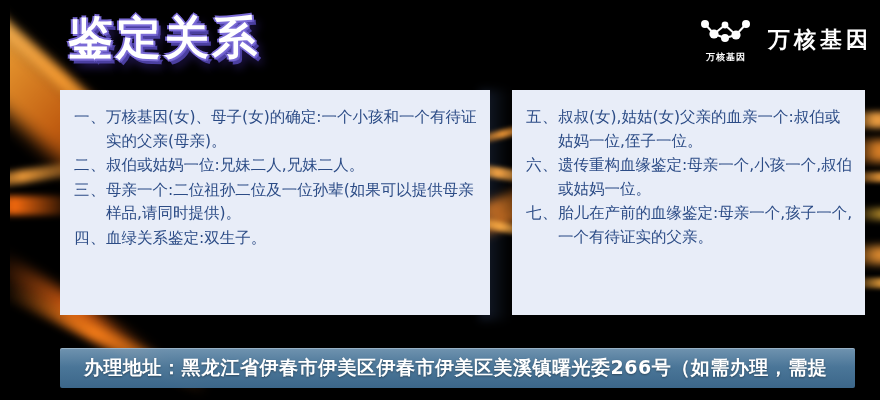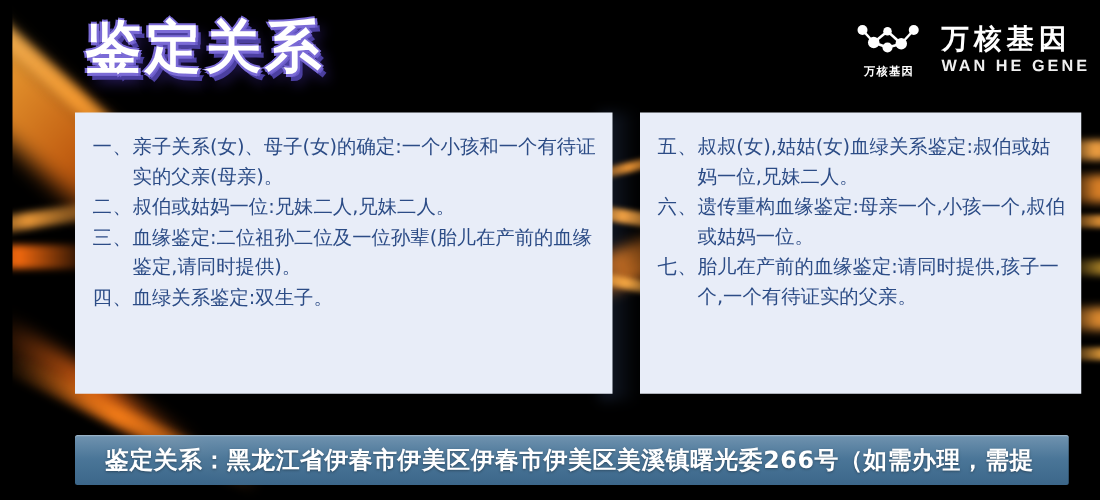--- a/index.html
+++ b/index.html
@@ -375,63 +375,62 @@
               <circle cx="38" cy="19" r="4.6"></circle>
               <circle cx="48" cy="8" r="4"></circle>
             </g>
           </svg>
         </span>
         <span class="brand-mark-cn">万核基因</span>
       </div>
 
       <div class="brand-words">
         <div class="brand-cn">万核基因</div>
-        <div class="brand-en">WAN HE GENE</div>
       </div>
 
     </div>
   </div>
 
   <div class="panel panel-left">
     <ul class="item-list">
       <li class="item">
         <span class="item-num">一、</span>
-        <span class="item-text">亲子关系(女)、母子(女)的确定:一个小孩和一个有待证实的父亲(母亲)。</span>
+        <span class="item-text">万核基因(女)、母子(女)的确定:一个小孩和一个有待证实的父亲(母亲)。</span>
       </li>
       <li class="item">
         <span class="item-num">二、</span>
         <span class="item-text">叔伯或姑妈一位:兄妹二人,兄妹二人。</span>
       </li>
       <li class="item">
         <span class="item-num">三、</span>
-        <span class="item-text">血缘鉴定:二位祖孙二位及一位孙辈(胎儿在产前的血缘鉴定,请同时提供)。</span>
+        <span class="item-text">母亲一个:二位祖孙二位及一位孙辈(如果可以提供母亲样品,请同时提供)。</span>
       </li>
       <li class="item">
         <span class="item-num">四、</span>
         <span class="item-text">血绿关系鉴定:双生子。</span>
       </li>
     </ul>
   </div>
 
   <div class="panel panel-right">
     <ul class="item-list">
       <li class="item">
         <span class="item-num">五、</span>
-        <span class="item-text">叔叔(女),姑姑(女)血绿关系鉴定:叔伯或姑妈一位,兄妹二人。</span>
+        <span class="item-text">叔叔(女),姑姑(女)父亲的血亲一个:叔伯或姑妈一位,侄子一位。</span>
       </li>
       <li class="item">
         <span class="item-num">六、</span>
         <span class="item-text">遗传重构血缘鉴定:母亲一个,小孩一个,叔伯或姑妈一位。</span>
       </li>
       <li class="item">
         <span class="item-num">七、</span>
-        <span class="item-text">胎儿在产前的血缘鉴定:请同时提供,孩子一个,一个有待证实的父亲。</span>
+        <span class="item-text">胎儿在产前的血缘鉴定:母亲一个,孩子一个,一个有待证实的父亲。</span>
       </li>
     </ul>
   </div>
 
   <div class="footer-band">
     <div class="footer-bar">
-      <div class="footer-text">鉴定关系：黑龙江省伊春市伊美区伊春市伊美区美溪镇曙光委266号（如需办理，需提</div>
+      <div class="footer-text">办理地址：黑龙江省伊春市伊美区伊春市伊美区美溪镇曙光委266号（如需办理，需提</div>
     </div>
   </div>
 
 </div>
 
 </body></html>

